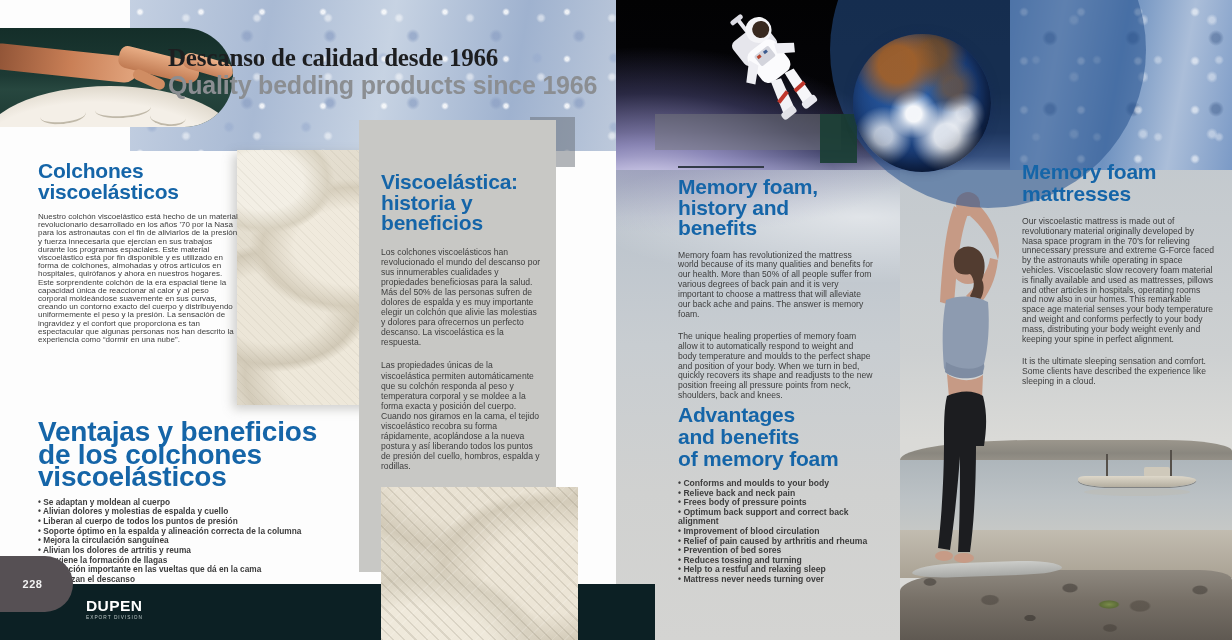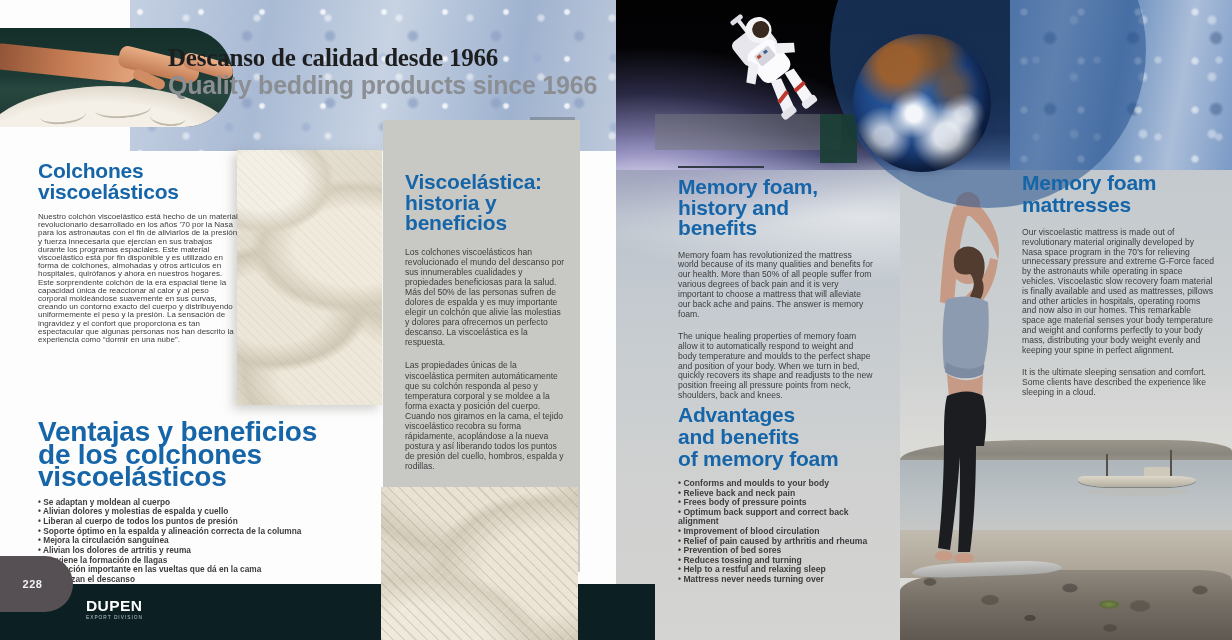--- a/index.html
+++ b/index.html
@@ -111,21 +111,21 @@
   .quilt{left:237px;top:150px;width:145px;height:255px;overflow:hidden;
     background:
       radial-gradient(95px 70px at 18% 12%, #f3efe5 0 42%, #d9d2c1 68%, rgba(217,210,193,0) 76%),
       radial-gradient(130px 85px at 80% 38%, #f0eadd 0 45%, #d5cdbb 70%, rgba(213,205,187,0) 80%),
       radial-gradient(120px 80px at 25% 62%, #ece6d8 0 44%, #d1c9b7 70%, rgba(209,201,183,0) 80%),
       radial-gradient(130px 90px at 70% 88%, #eee8da 0 45%, #d3cbb9 72%, rgba(211,203,185,0) 82%),
       linear-gradient(135deg,#e8e2d4,#d9d2c2);
     box-shadow:-4px 4px 10px rgba(120,120,115,.35);}
   .quilt::after{content:"";position:absolute;inset:0;
     background:repeating-linear-gradient(45deg, rgba(120,112,92,.07) 0 1px, transparent 1px 6px);}
-  .gray-col{left:383px;top:120px;width:197px;height:452px;background:#c8c8c5;}
+  .gray-col{left:359px;top:120px;width:197px;height:452px;background:#c8c8c5;}
   .gray-col-inner{position:absolute;left:22px;top:52px;width:160px;}
   .closeup{left:381px;top:487px;width:197px;height:153px;overflow:hidden;z-index:6;
     background:
       radial-gradient(160px 110px at 20% 110%, #efe9db 0 45%, #d8d1c0 70%, rgba(216,209,192,0) 80%),
       radial-gradient(150px 100px at 85% 55%, #ece5d6 0 42%, #d4ccba 70%, rgba(212,204,186,0) 80%),
       radial-gradient(170px 120px at 45% -15%, #e9e2d3 0 48%, #d2cab8 72%, rgba(210,202,184,0) 82%),
       linear-gradient(160deg,#e6e0d1,#d0c8b6);}
   .closeup::after{content:"";position:absolute;inset:0;
     background:repeating-linear-gradient(45deg, rgba(110,102,82,.16) 0 1.5px, transparent 1.5px 8px),
                repeating-linear-gradient(-45deg, rgba(255,255,255,.12) 0 1px, transparent 1px 9px);}
@@ -143,21 +143,21 @@
   ul.bullets li::before{content:"• ";}
   .gray-col .h-blue{font-size:21px;line-height:20.5px;}
   .gray-col p{margin:13px 0 0 0;font-size:8.6px;line-height:10.1px;}
   .rule{left:678px;top:166px;width:86px;height:2px;background:#333b47;z-index:7;}
   .col-memory{left:678px;top:177px;width:196px;z-index:7;}
   .col-memory .h-blue{font-size:21px;line-height:20.5px;}
   .col-memory p{margin:12px 0 0 0;font-size:8.6px;line-height:9.9px;}
   .col-adv{left:678px;top:404px;width:210px;z-index:7;}
   .col-adv .h-blue{font-size:21px;line-height:22px;}
   .col-adv ul.bullets li{font-size:8.6px;line-height:9.6px;}
-  .col-mattress{left:1022px;top:172px;width:194px;z-index:7;}
+  .col-mattress{left:1022px;top:161px;width:194px;z-index:7;}
   .col-mattress .h-blue{font-size:21px;line-height:21.5px;}
   .col-mattress p{margin:13px 0 0 0;font-size:8.6px;line-height:9.8px;}
   
   .footer-bar{left:0;top:584px;width:655px;height:56px;background:#0c2024;z-index:5;}
   .page-pill{left:0;top:556px;width:73px;height:56px;background:#5650545;background:#565054;
     border-radius:0 30px 30px 0;z-index:8;display:flex;align-items:center;justify-content:center;}
   .page-pill span{color:#f2f2f2;font-size:11px;font-weight:bold;letter-spacing:.5px;margin-right:8px;}
   .brand{left:86px;top:598px;z-index:8;color:#fff;}
   .brand .name{font-size:15.5px;font-weight:bold;letter-spacing:.4px;line-height:16px;}
   .brand .sub{font-size:4.8px;letter-spacing:1px;color:#b9c4c4;margin-top:1px;}

